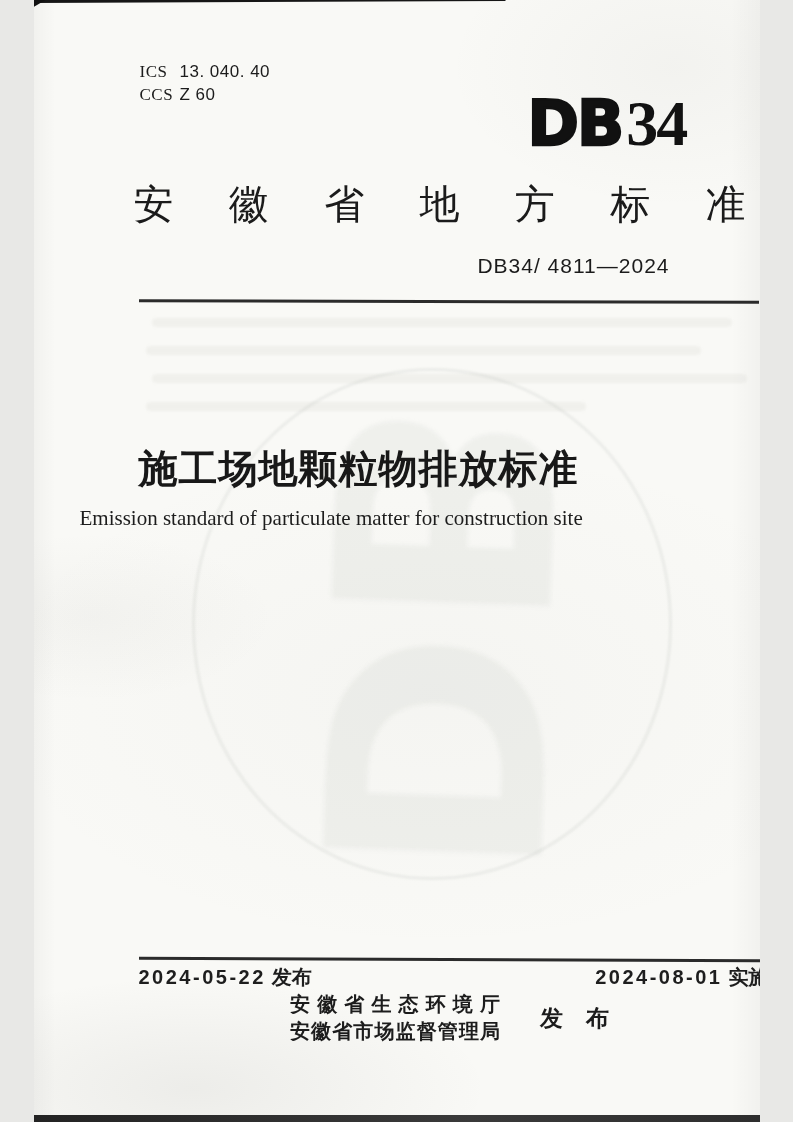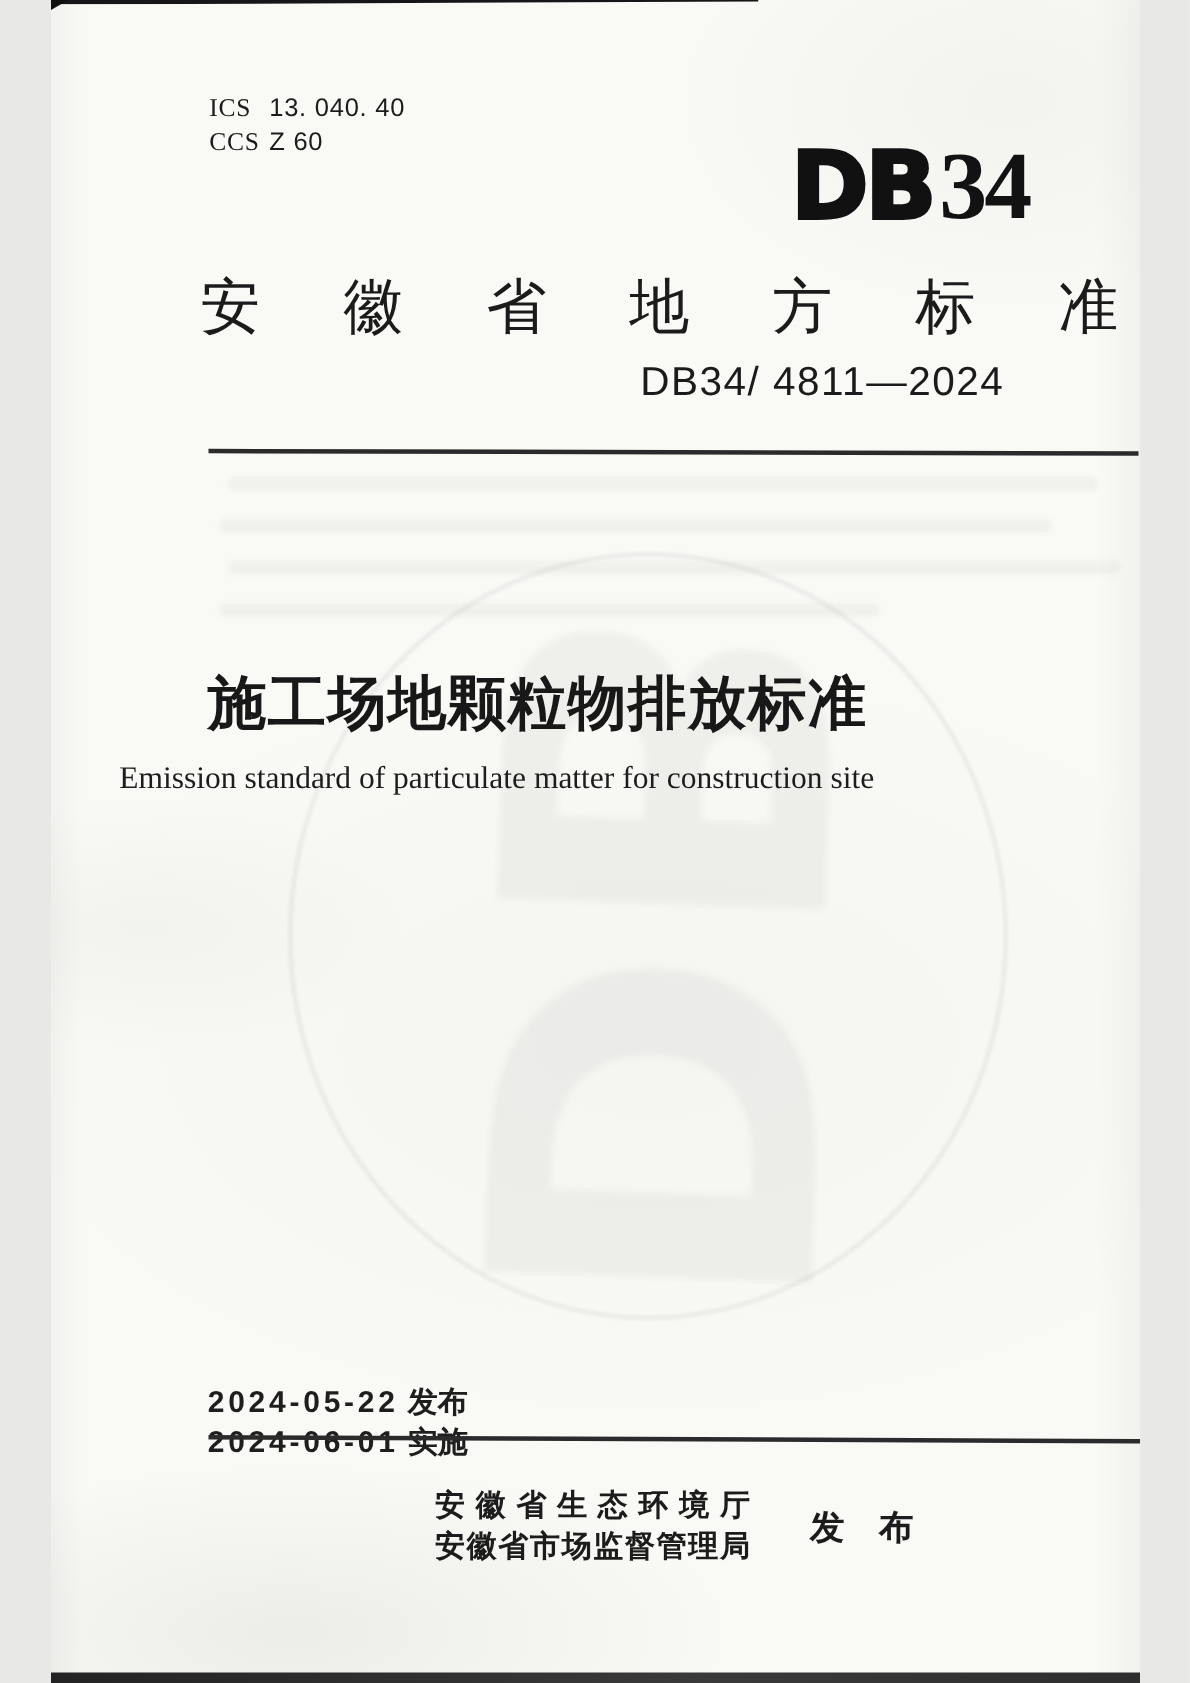--- a/index.html
+++ b/index.html
@@ -42,32 +42,32 @@
   .logo{position:absolute;left:494px;top:92px;display:flex;align-items:baseline;line-height:1;}
   .logo .db{font-family:"DejaVu Sans", sans-serif;font-weight:bold;font-size:62px;
     letter-spacing:-2px;color:#111;-webkit-text-stroke:2.5px #111;}
   .logo .num{font-family:"Liberation Serif", serif;font-weight:bold;font-size:64px;
     color:#121212;margin-left:4px;letter-spacing:-2px;}
   
   .category{position:absolute;left:100px;top:177px;width:612px;font-size:40px;font-weight:500;
     color:#1b1b1b;}
   .char-justify{display:flex;justify-content:space-between;}
   
-  .std-number{position:absolute;right:90px;top:239px;font-size:27px;letter-spacing:1px;color:#1b1b1b;}
+  .std-number{position:absolute;right:90px;top:254px;font-size:21px;letter-spacing:1px;color:#1b1b1b;}
   .rule{position:absolute;background:#2b2b2b;height:3px;}
   .rule-header{left:105px;top:300px;width:620px;transform:rotate(0.15deg);}
   .rule-dates{left:105px;top:958px;width:628px;transform:rotate(0.25deg);}
   
   .title-cn{position:absolute;left:105px;top:442px;width:622px;text-align:left;
     font-size:39px;font-weight:bold;letter-spacing:1px;color:#181818;}
   .title-en{position:absolute;left:46px;top:506px;width:730px;text-align:left;
     font-family:"Liberation Serif", serif;font-size:21px;color:#1d1d1d;}
   
-  .dates{position:absolute;left:105px;top:921px;width:630px;display:flex;
-    justify-content:space-between;font-size:20px;font-weight:bold;color:#1e1e1e;flex-direction:column;}
+  .dates{position:absolute;left:105px;top:964px;width:630px;display:flex;
+    justify-content:space-between;font-size:20px;font-weight:bold;color:#1e1e1e;}
   .dates .d{letter-spacing:2.5px;margin-right:6px;}
   
   .pub-row{position:absolute;left:105px;top:991px;width:622px;display:flex;
     justify-content:center;align-items:center;gap:40px;}
   .pub-lines{width:210px;font-size:20px;font-weight:bold;line-height:27px;color:#1c1c1c;}
   .pub-label{font-size:23px;font-weight:bold;color:#1c1c1c;}
 </style>
 </head>
 <body>
 
@@ -114,21 +114,21 @@
   <div class="rule rule-header"></div>
 
   <div class="title-cn">施工场地颗粒物排放标准</div>
   <div class="title-en">Emission standard of particulate matter for construction site</div>
 
   <div class="dates">
     <div>
       <span class="d">2024-05-22</span><span>发布</span>
     </div>
     <div>
-      <span class="d">2024-06-01</span><span>实施</span>
+      <span class="d">2024-08-01</span><span>实施</span>
     </div>
   </div>
   <div class="rule rule-dates"></div>
 
   <div class="pub-row">
     <div class="pub-lines">
       <div class="char-justify">
           <span>安</span>
           <span>徽</span>
           <span>省</span>

